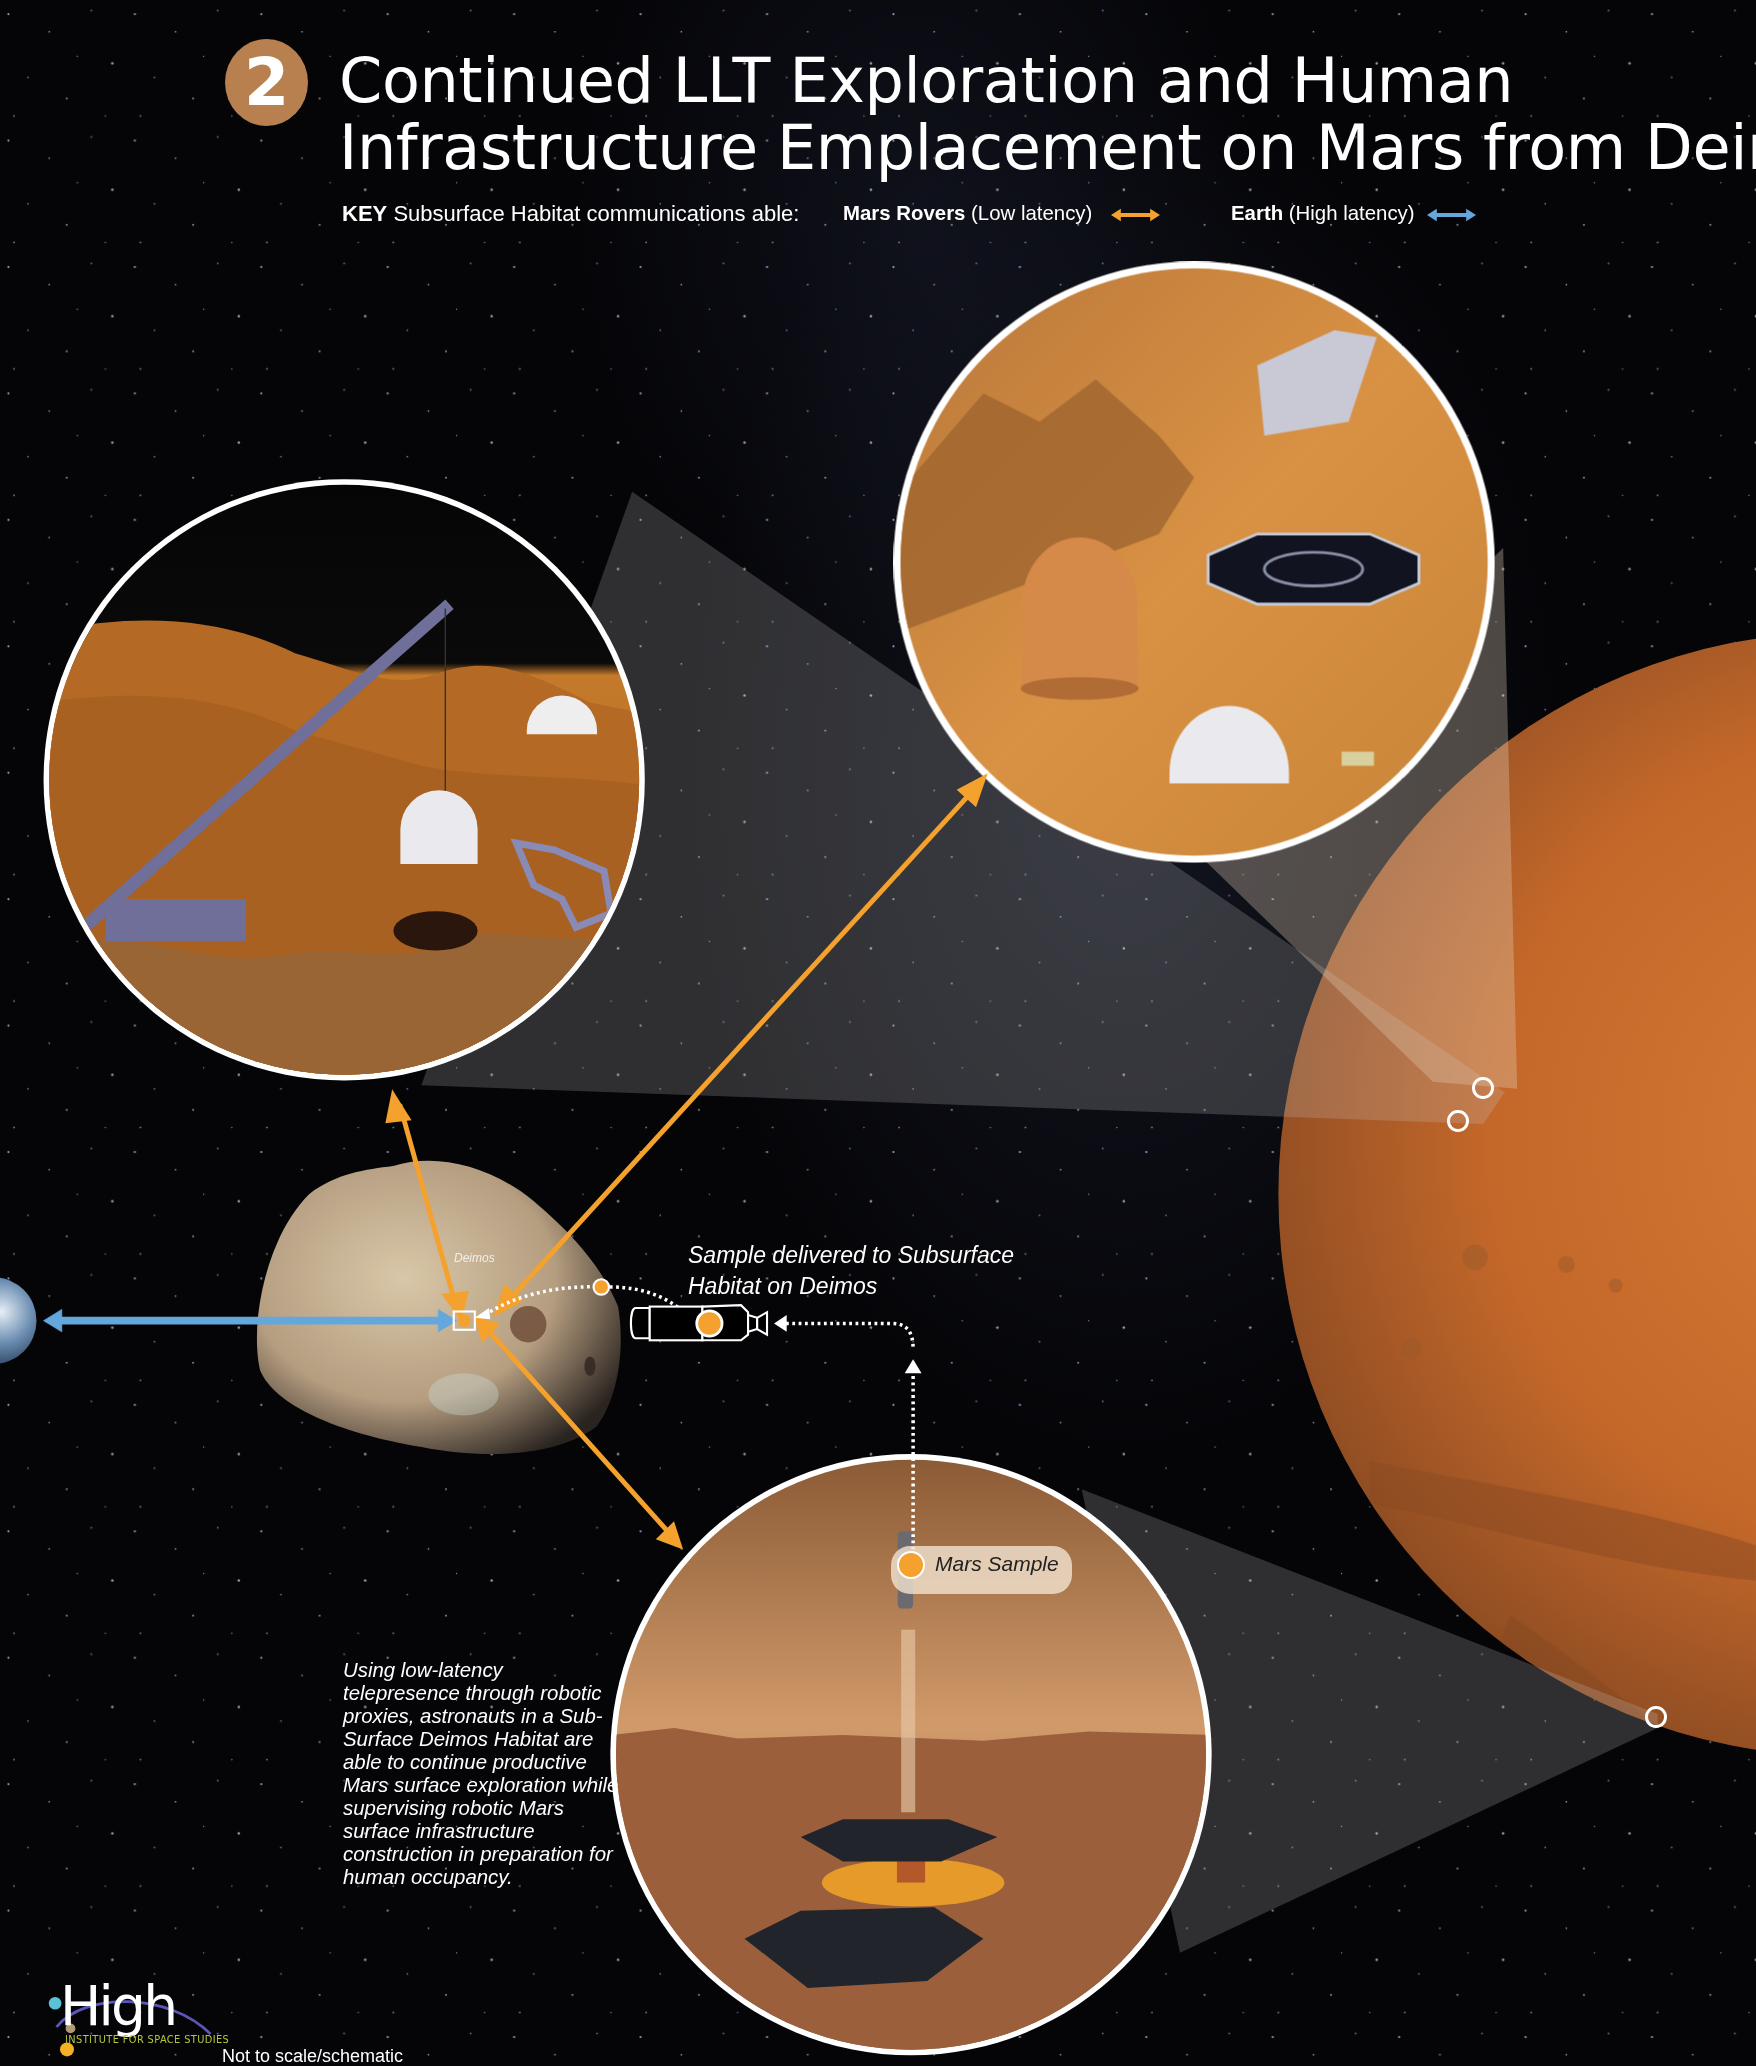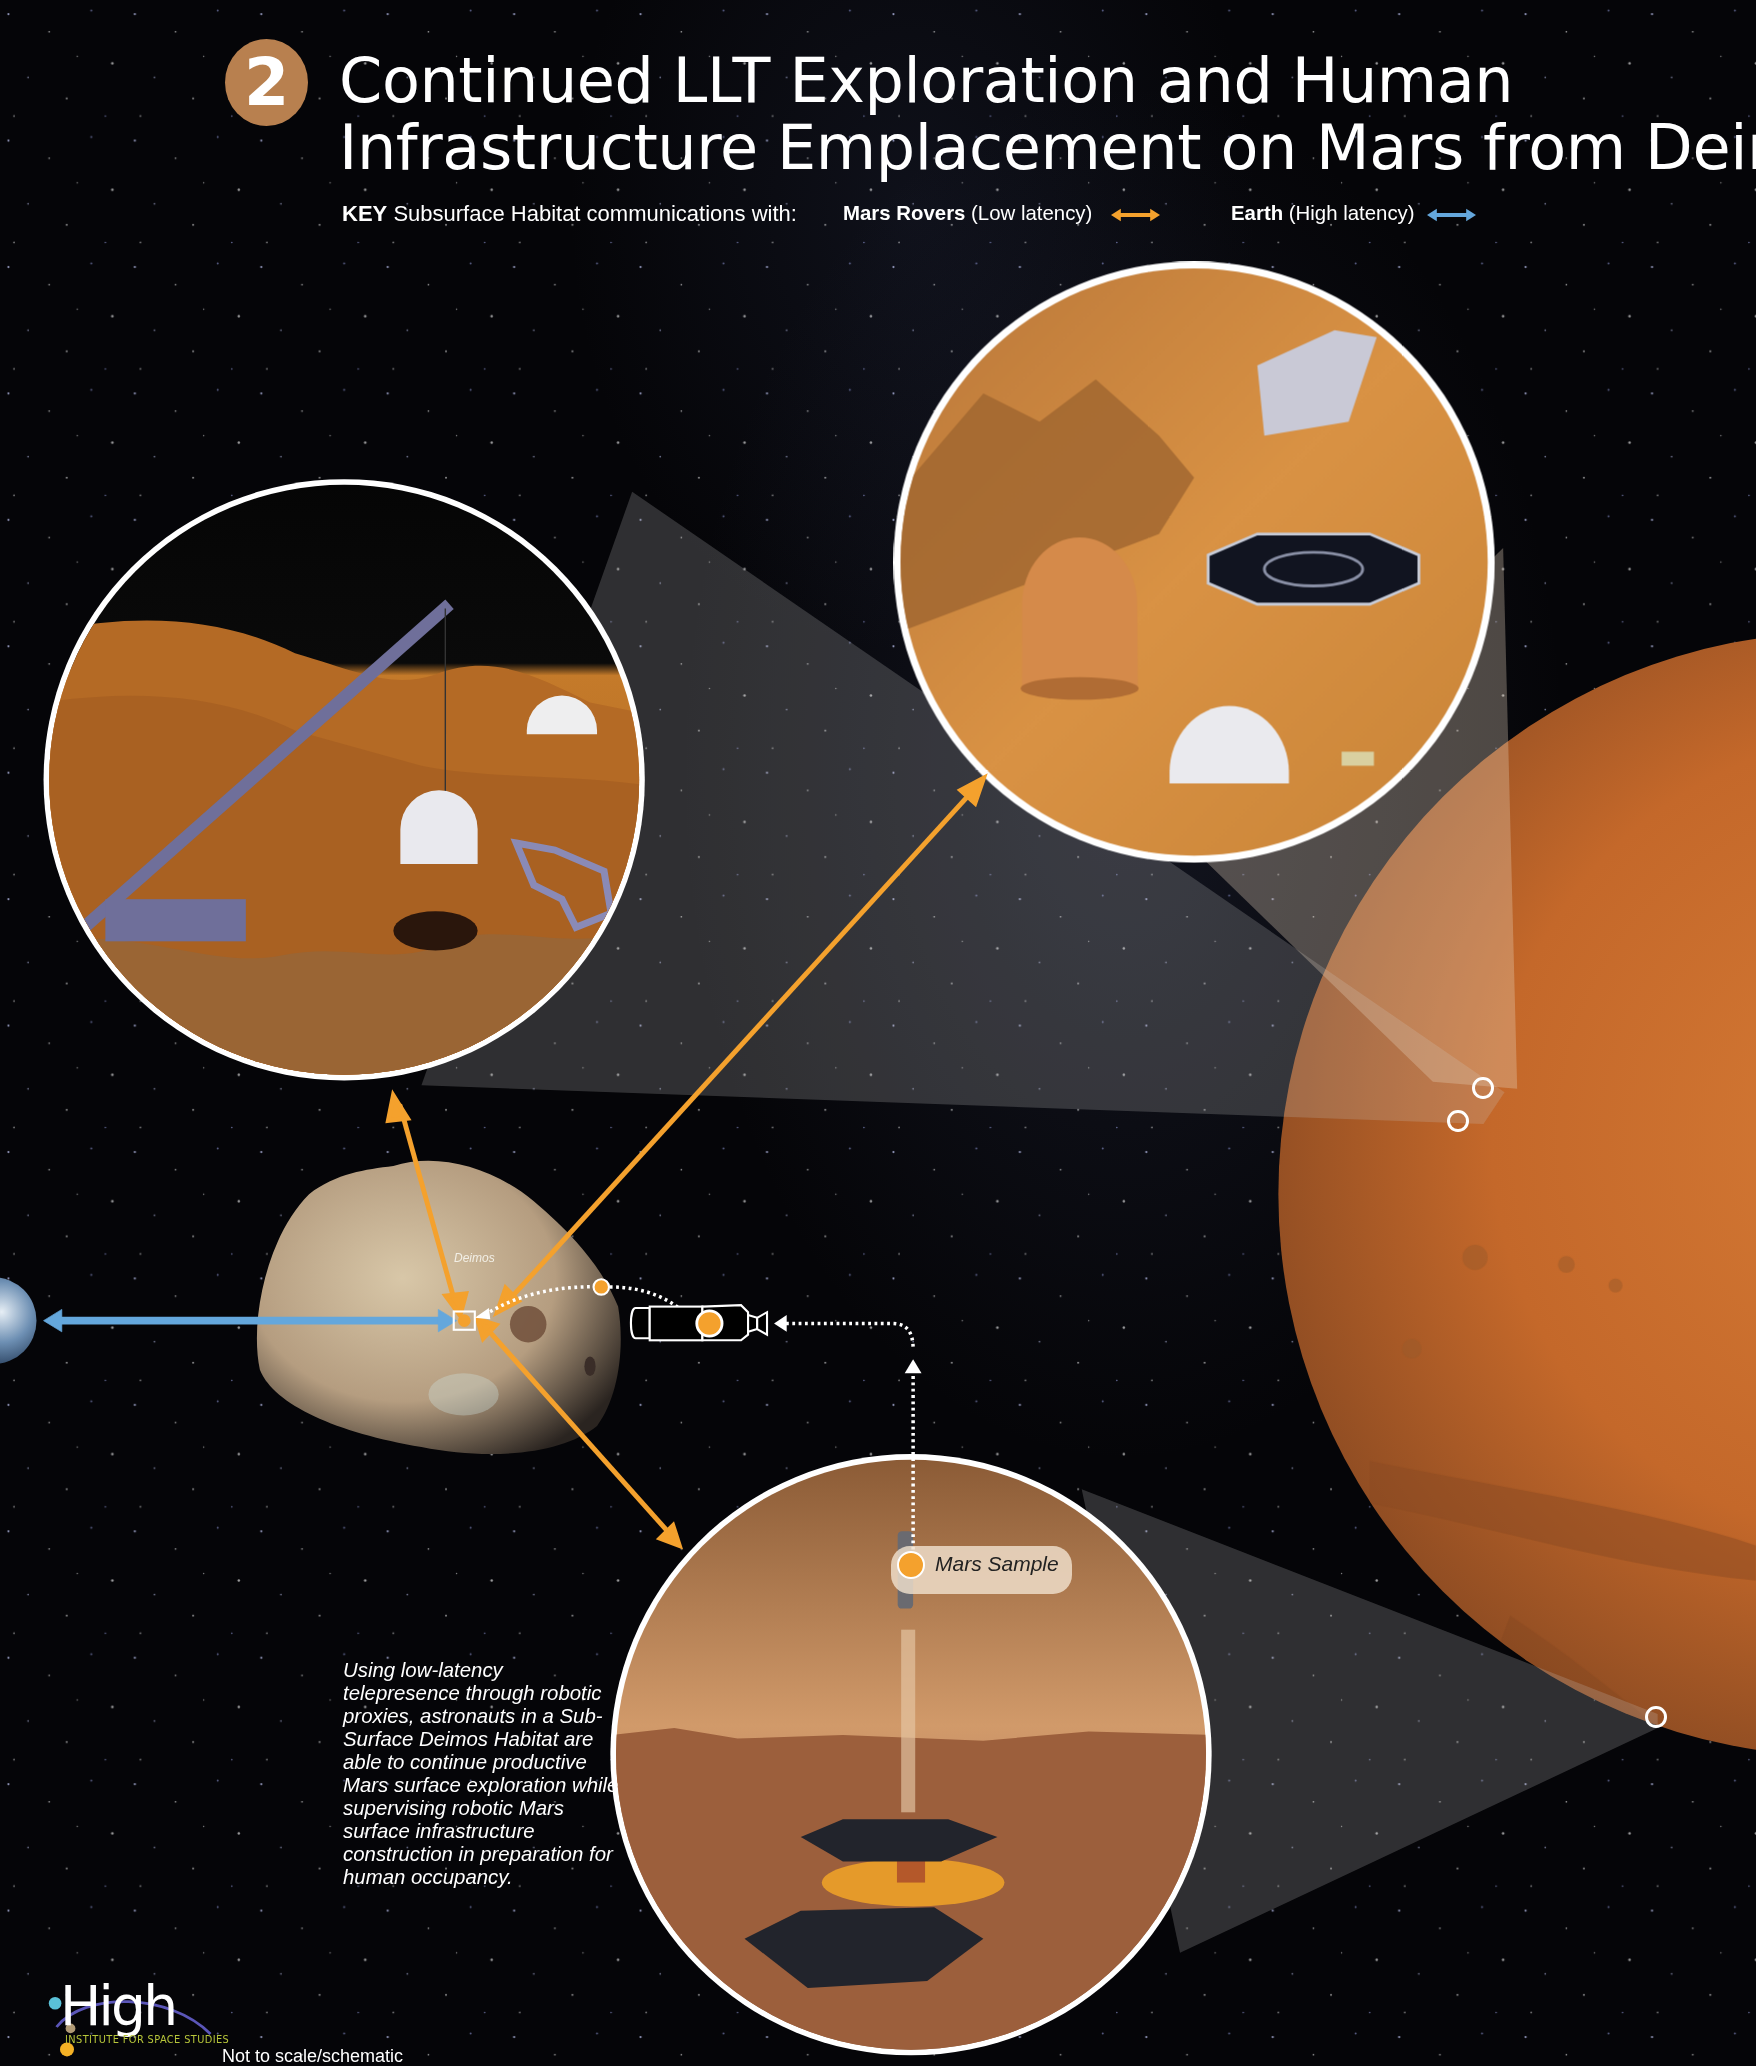--- a/index.html
+++ b/index.html
@@ -238,21 +238,21 @@
   <div class="marker" style="left:1472px;top:1077px;"></div>
   <div class="marker" style="left:1447px;top:1110px;"></div>
   <div class="marker" style="left:1645px;top:1706px;"></div>
 
   <div class="t phase-num">2</div>
   <div class="t title-1">Continued LLT Exploration and Human</div>
   <div class="t title-2">Infrastructure Emplacement on Mars from Deimos</div>
 
   <div class="t key">
     <b>KEY</b>
-    <span>Subsurface Habitat communications with:</span>
+    <span>Subsurface Habitat communications able:</span>
   </div>
   <div class="key-item key-rovers">
     <b>Mars Rovers</b>
     <span>(Low latency)</span>
     <svg width="49" height="14" style="vertical-align:middle;margin-left:12.6px" viewBox="0 0 70 20">
       <line x1="12" y1="10" x2="58" y2="10" stroke="#f4a12d" stroke-width="6"></line>
       <polygon points="0,10 14,1 14,19" fill="#f4a12d"></polygon>
       <polygon points="70,10 56,1 56,19" fill="#f4a12d"></polygon>
     </svg>
   </div>
@@ -260,20 +260,21 @@
     <b>Earth</b>
     <span>(High latency)</span>
     <svg width="49" height="14" style="vertical-align:middle;margin-left:7px" viewBox="0 0 70 20">
       <line x1="12" y1="10" x2="58" y2="10" stroke="#64a7dc" stroke-width="6"></line>
       <polygon points="0,10 14,1 14,19" fill="#64a7dc"></polygon>
       <polygon points="70,10 56,1 56,19" fill="#64a7dc"></polygon>
     </svg>
   </div>
 
   <div class="t deimos-label caption-italic">Deimos</div>
+  <div class="t sample-text caption-italic">Sample delivered to Subsurface Habitat on Deimos</div>
 
   <div class="mars-sample-pill">
     <div class="mars-sample-dot"></div>
     <div class="mars-sample-label">Mars Sample</div>
   </div>
 
   <div class="t body-text caption-italic">Using low-latency telepresence through robotic proxies, astronauts in a Sub-Surface Deimos Habitat are able to continue productive Mars surface exploration while supervising robotic Mars surface infrastructure construction in preparation for human occupancy.</div>
 
   <svg class="layer" width="211" height="84" style="left:28px;top:1978px" viewBox="0 0 300 120">
     <path d="M40 70 C80 20 200 20 260 80" fill="none" stroke="#5b56b8" stroke-width="4"></path>

